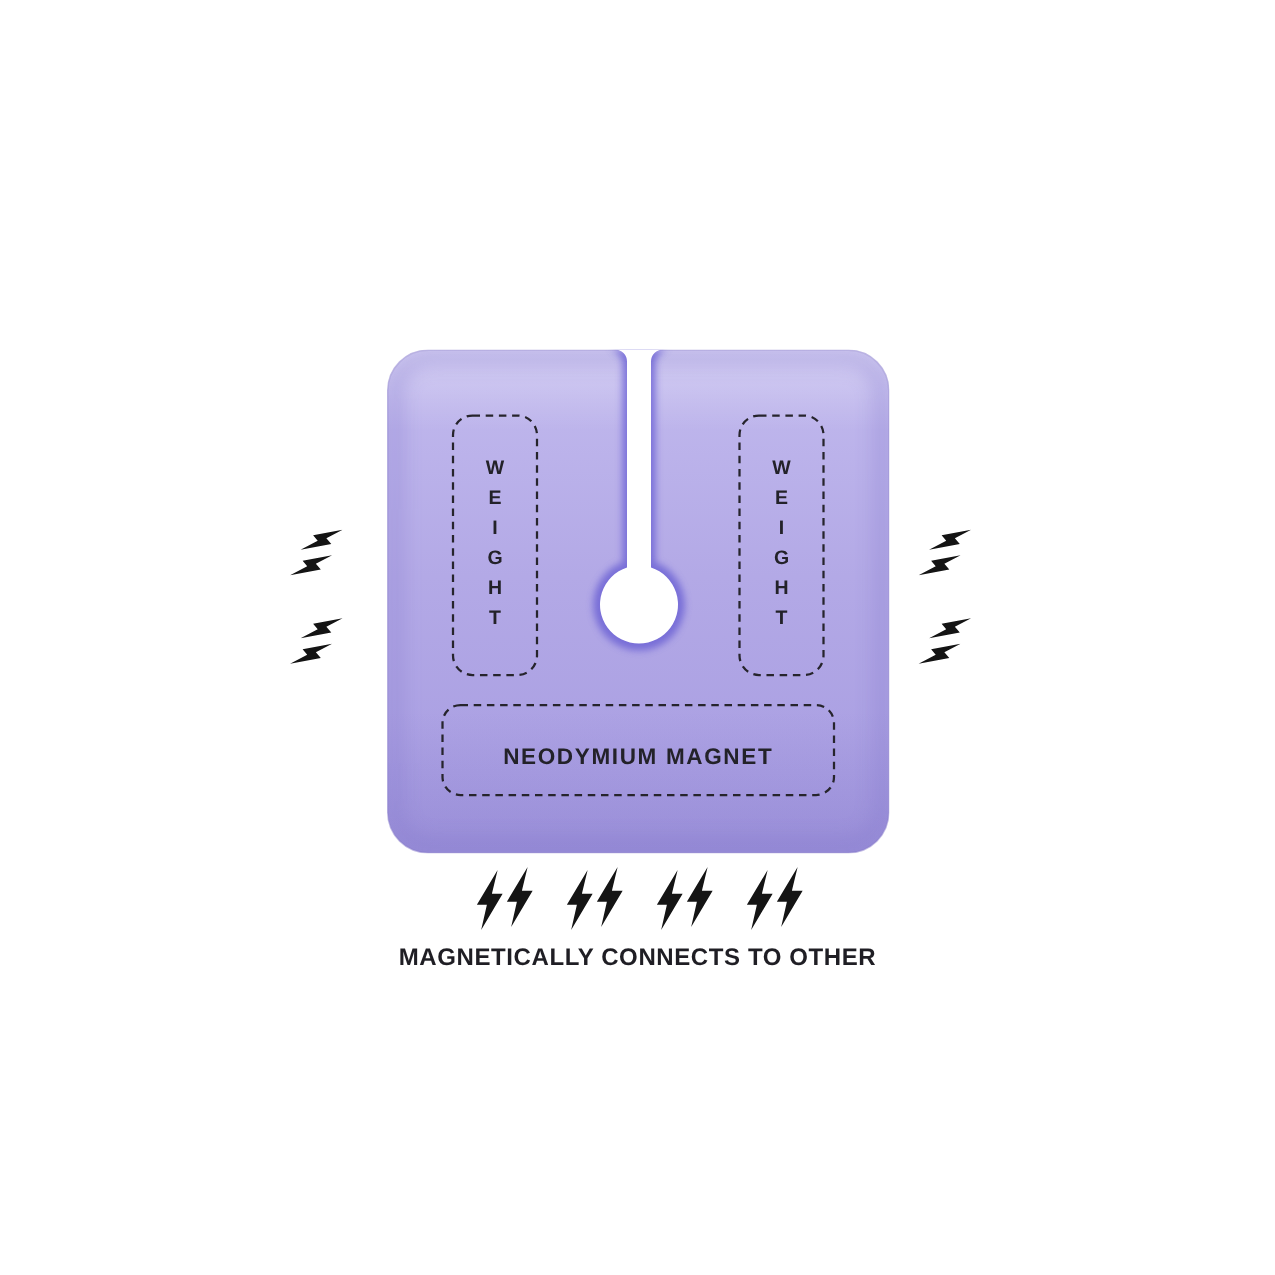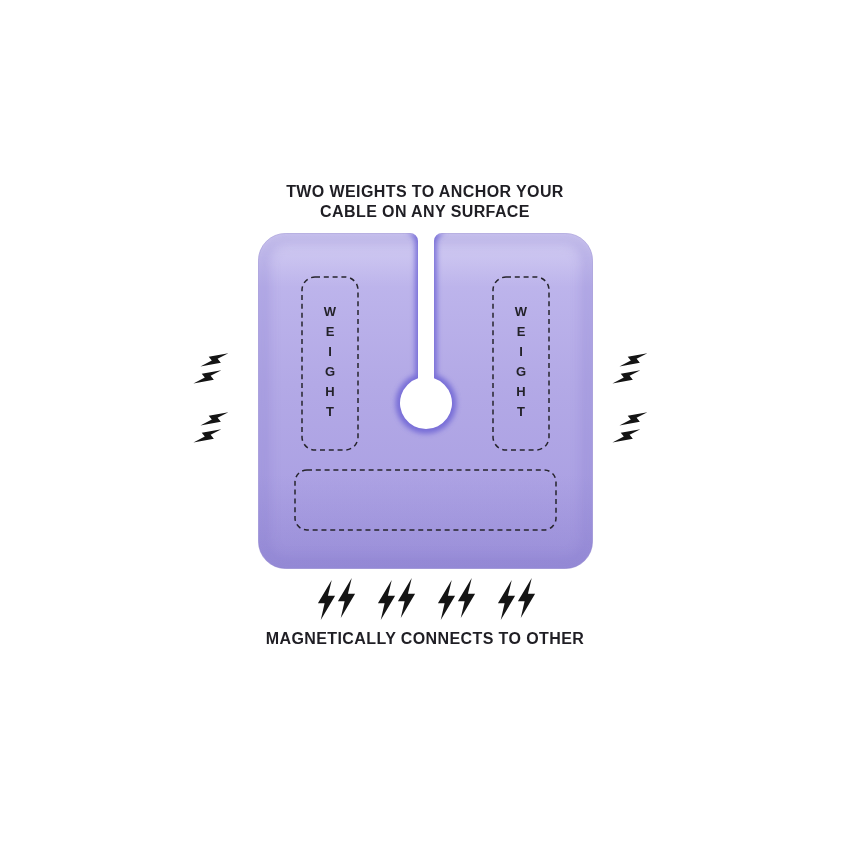--- a/index.html
+++ b/index.html
@@ -40,24 +40,20 @@
 <svg class="defs-hidden" aria-hidden="true">
   <defs>
     <symbol id="boltShape" viewBox="0 0 44 76" preserveAspectRatio="none">
       <path d="M33 0 L4 44 L18 44 L10 76 L40 30 L25 30 Z"></path>
     </symbol>
   </defs>
 </svg>
 
 <div class="stage">
 
-  <div class="caption caption-top">
-    <div>TWO WEIGHTS TO ANCHOR YOUR</div>
-    <div>CABLE ON ANY SURFACE</div>
-  </div>
 
   <div class="block">
     <svg width="335" height="336" viewBox="0 0 335 336">
       <defs>
         <linearGradient id="bodyGrad" x1="0" y1="0" x2="0" y2="1">
           <stop offset="0" stop-color="#c2baee"></stop>
           <stop offset="0.45" stop-color="#b3a9e6"></stop>
           <stop offset="1" stop-color="#a69be1"></stop>
         </linearGradient>
         <linearGradient id="hlGrad" x1="0" y1="0" x2="0" y2="1">
@@ -90,20 +86,21 @@
 
       <path d="M 152 0 A 8 8 0 0 1 160 8 L 160 145.3 A 26 26 0 1 0 176 145.3 L 176 8 A 8 8 0 0 1 184 0 Z" fill="#ffffff"></path>
 
       <rect x="44" y="44" width="56" height="173" rx="13" fill="none" stroke="#26242c" stroke-width="1.5" stroke-dasharray="5 3.8"></rect>
       <rect x="235" y="44" width="56" height="173" rx="13" fill="none" stroke="#26242c" stroke-width="1.5" stroke-dasharray="5 3.8"></rect>
       <rect x="37" y="237" width="261" height="60" rx="12" fill="none" stroke="#26242c" stroke-width="1.5" stroke-dasharray="5 3.8"></rect>
     </svg>
 
     <div class="zone-label weight-label weight-left">WEIGHT</div>
     <div class="zone-label weight-label weight-right">WEIGHT</div>
+    <div class="zone-label magnet-label">NEODYMIUM MAGNET</div>
   </div>
 
   <svg class="bolt bolt-side" style="left:207px;top:345px" fill="#141414">
       <use href="#boltShape"></use>
     </svg>
   <svg class="bolt bolt-side" style="left:200px;top:362px" fill="#141414">
       <use href="#boltShape"></use>
     </svg>
   <svg class="bolt bolt-side" style="left:207px;top:404px" fill="#141414">
       <use href="#boltShape"></use>

